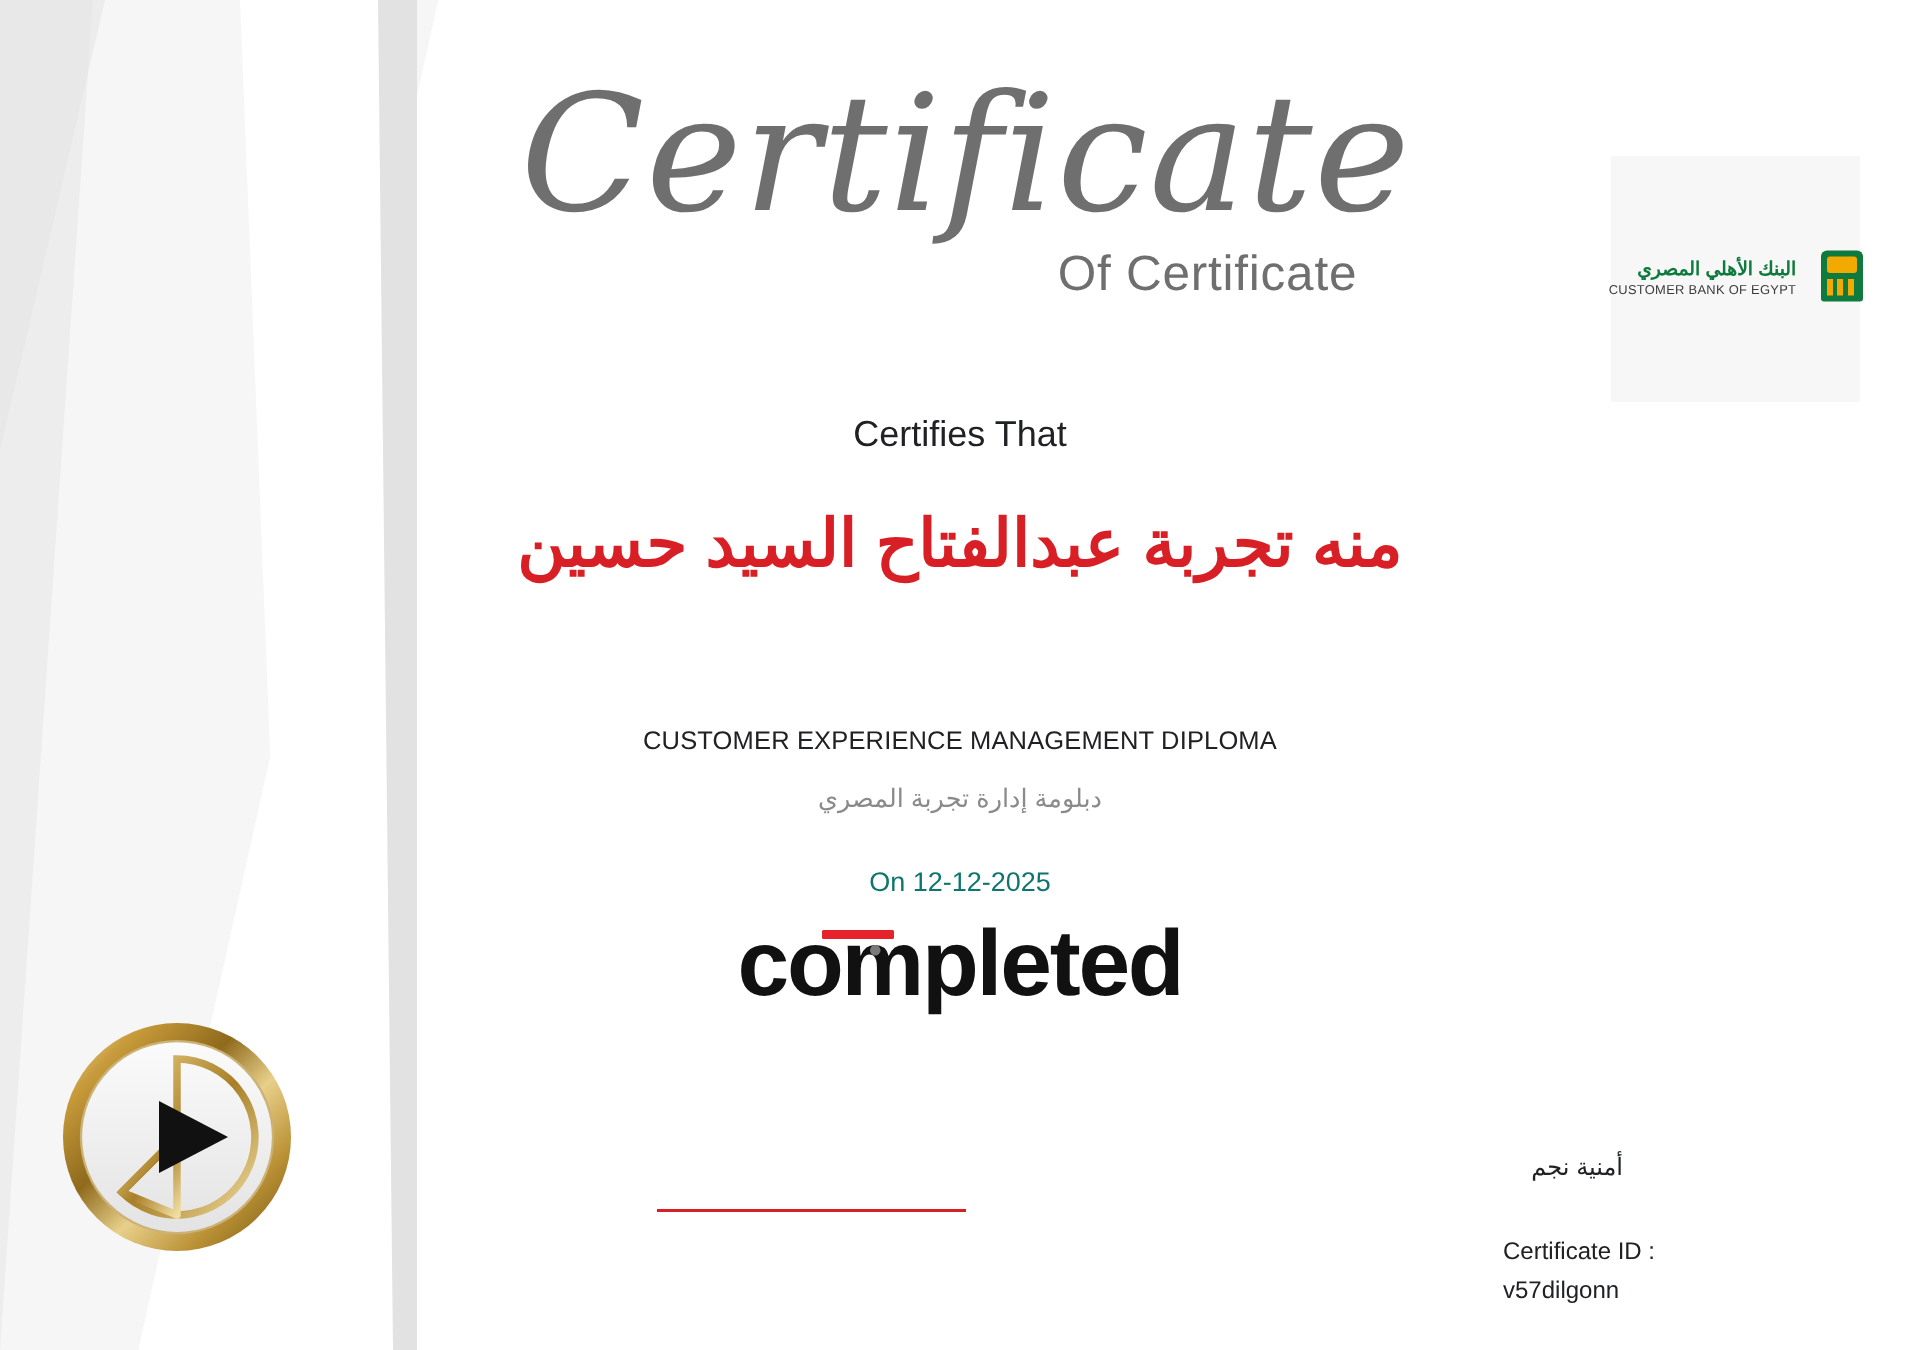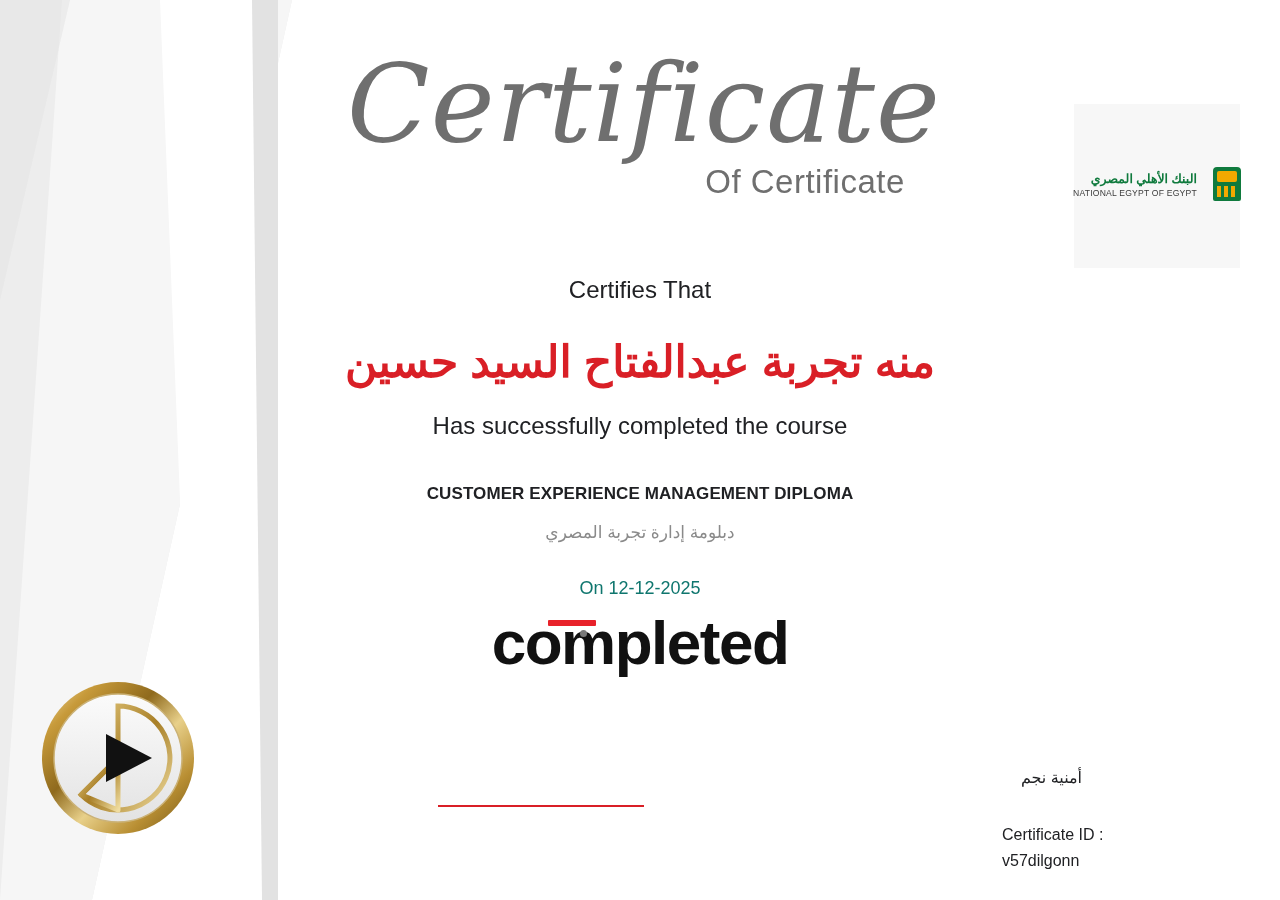--- a/index.html
+++ b/index.html
@@ -147,21 +147,21 @@
     letter-spacing: 0px;
   }
   .completed {
     top: 412px;
     font-size: 24px;
     color: #202124;
   }
   .course-en {
     top: 484px;
     font-size: 17px;
-    font-weight: bold;
+    font-weight: normal;
     color: #202124;
     letter-spacing: 0.1px;
   }
   .course-ar {
     top: 522px;
     font-size: 17px;
     color: #8a8a8a;
     direction: rtl;
   }
   .date {
@@ -262,29 +262,28 @@
 
   <div class="title-wrap">
     <div class="title-main">Certificate</div>
     <div class="title-sub">Of Certificate</div>
   </div>
 
   <div class="bank-logo">
     <div class="bank-logo-inner">
       <div class="bank-text">
         <div class="bank-text-ar">البنك الأهلي المصري</div>
-        <div class="bank-text-en">NATIONAL EGYPT OF EGYPT</div>
+        <div class="bank-text-en">CUSTOMER BANK OF EGYPT</div>
       </div>
       <div class="bank-mark"></div>
     </div>
   </div>
 
   <div class="line certifies">Certifies That</div>
   <div class="line recipient">منه تجربة عبدالفتاح السيد حسين</div>
-  <div class="line completed">Has successfully completed the course</div>
   <div class="line course-en">CUSTOMER EXPERIENCE MANAGEMENT DIPLOMA</div>
   <div class="line course-ar">دبلومة إدارة تجربة المصري</div>
   <div class="line date">On 12-12-2025</div>
 
   <div class="brand">
     <span class="brand-inner">
       <span class="brand-text">completed</span>
       <span class="brand-bar"></span>
       <span class="brand-dot"></span>
     </span>

